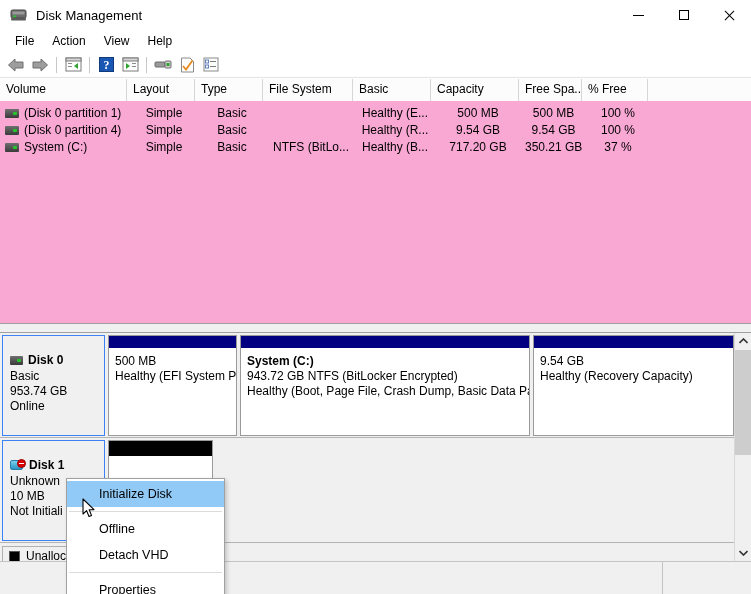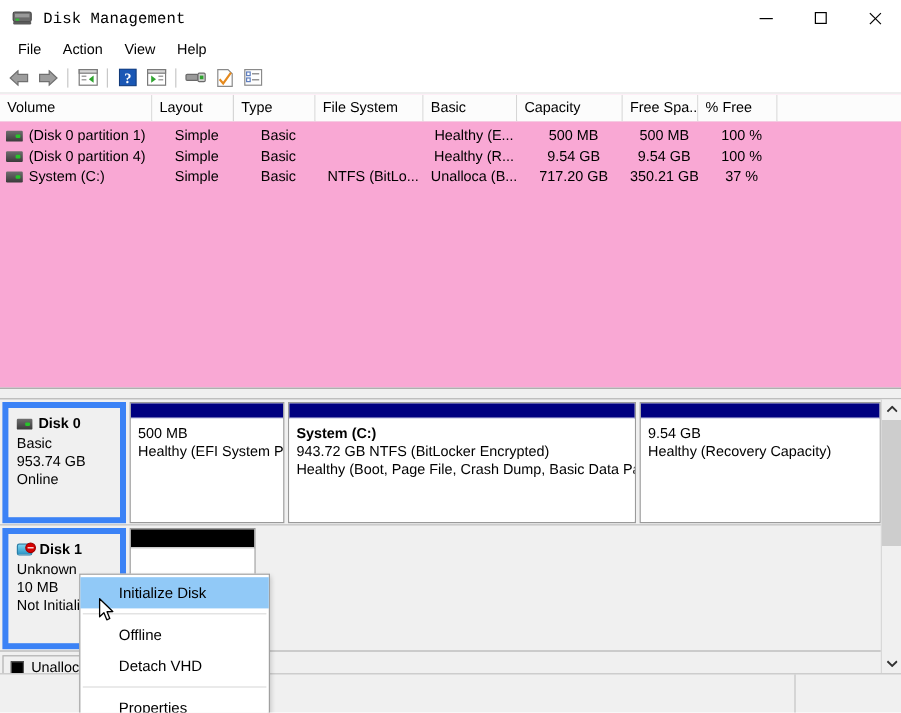--- a/index.html
+++ b/index.html
@@ -17,21 +17,21 @@
     width: 751px; height: 594px;
     background: #ffffff;
     overflow: hidden;
   }
 
   
   .titlebar {
     position: absolute; top: 0; left: 0;
     width: 751px; height: 30px;
     background: #ffffff;
-    display: flex; align-items: center; font-family: Liberation Mono, monospace;
+    display: flex; align-items: center;
   }
   .title-icon {
     width: 18px; height: 16px;
     margin-left: 10px; margin-right: 8px;
     position: relative; flex: none;
   }
   .title-text {
     font-size: 13px; color: #000; letter-spacing: .1px;
   }
   .win-controls {
@@ -147,22 +147,22 @@
   }
   .disk-row {
     position: relative;
     background: #f0f0f0;
     border-bottom: 1px solid #b4b4b4;
   }
   .disk-info {
     position: absolute; left: 2px; top: 2px;
     width: 103px;
     background: #f0f0f0;
-    border: 5px solid #3b82f6;
-    padding: 6px 6px 6px 7px;
+    border: 1px solid #3b82f6;
+    padding: 17px 6px 6px 7px;
     overflow: hidden;
   }
   .disk-info .dtitle {
     font-weight: bold; font-size: 12px;
     display: flex; align-items: center;
     margin-bottom: 2px; white-space: nowrap;
   }
   .disk-info .dline {
     font-size: 12px; line-height: 15px; white-space: nowrap;
   }
@@ -434,21 +434,21 @@
     </div>
 
     <div class="vol-row">
       <div class="vol-cell name" style="width:127px">
         <span class="drive-ico"></span>
         <span>System  (C:)</span>
       </div>
       <div class="vol-cell" style="width:68px">Simple</div>
       <div class="vol-cell" style="width:68px">Basic</div>
       <div class="vol-cell" style="width:90px">NTFS (BitLo...</div>
-      <div class="vol-cell" style="width:78px">Unalloca (B...</div>
+      <div class="vol-cell" style="width:78px">Healthy (B...</div>
       <div class="vol-cell" style="width:88px">717.20 GB</div>
       <div class="vol-cell" style="width:63px">350.21 GB</div>
       <div class="vol-cell" style="width:66px">37 %</div>
     </div>
   </div>
 
   <div class="splitter"></div>
 
   <div class="graphpane">
 

